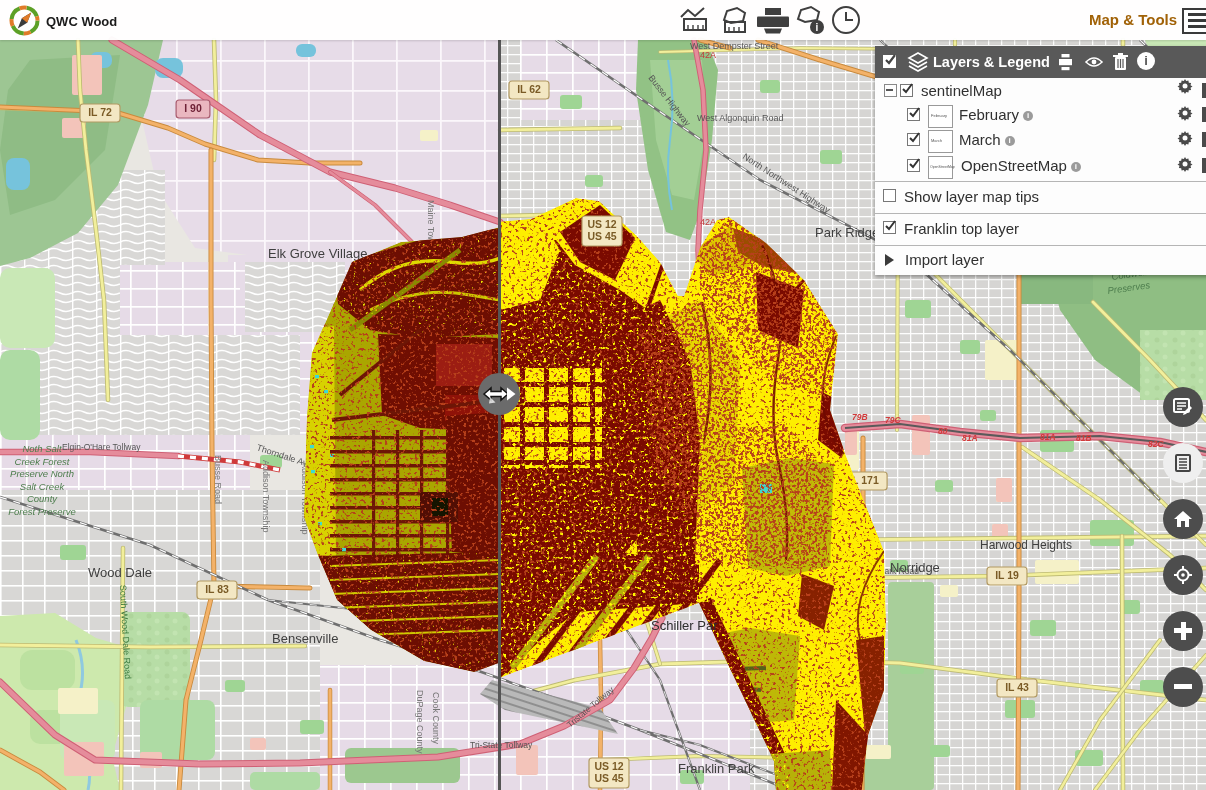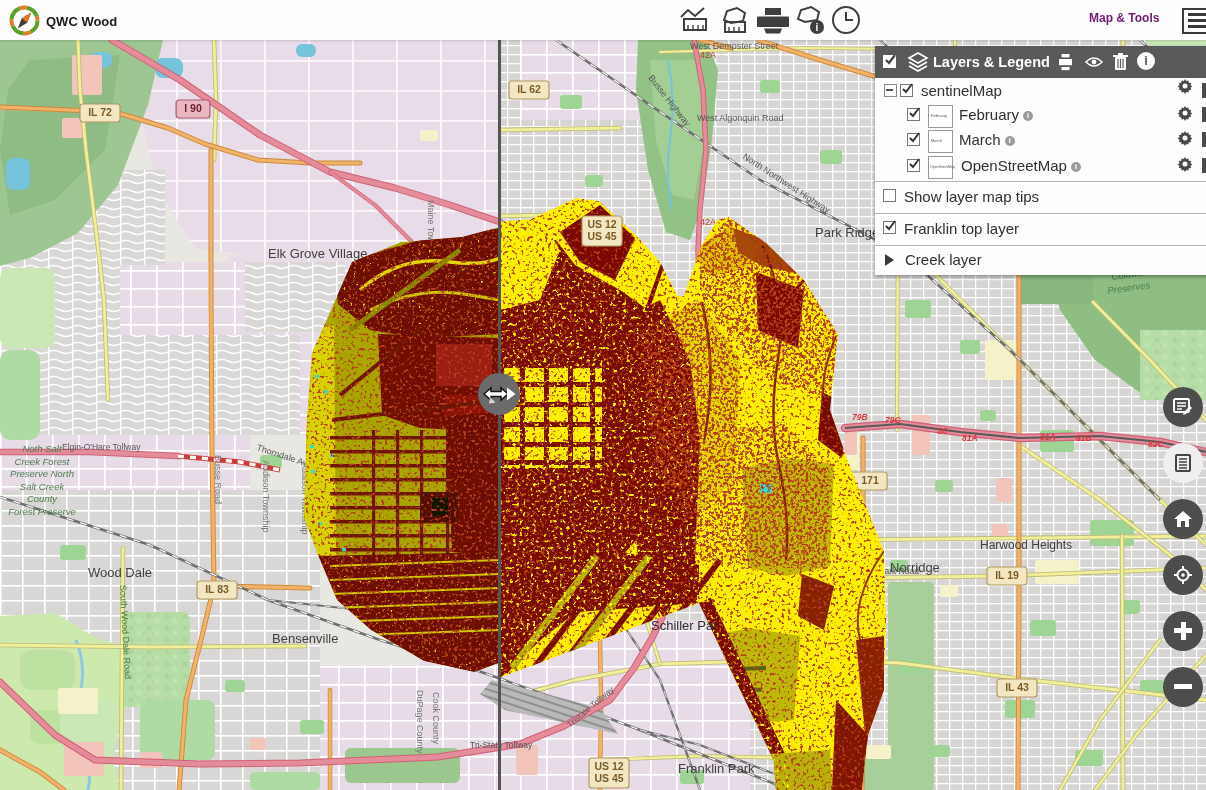--- a/index.html
+++ b/index.html
@@ -6,21 +6,21 @@
 #stage{position:relative;width:1206px;height:790px;background:#e9e7e2;}
 #mapsvg{position:absolute;left:0;top:0;}
 #topbar{position:absolute;left:0;top:0;width:1206px;height:40px;background:rgba(255,255,255,0.96);
 box-shadow:0 1px 2px rgba(0,0,0,0.15);}
 #logo{position:absolute;left:8px;top:4px;}
 #brand{position:absolute;left:46px;top:14px;font-size:13px;font-weight:bold;color:#1b1b1b;}
 #search{position:absolute;left:220px;top:7px;width:448px;height:25px;background:#fff;
 border:1px solid #b8b8b8;border-radius:2px;}
 #search .ph{position:absolute;left:34px;top:5px;font-size:14px;color:#8d8d8d;}
 #search .x{position:absolute;right:10px;top:3px;font-size:15px;color:#333;font-weight:bold;}
-#maptools{position:absolute;left:1089px;top:11px;font-size:12px;font-weight:bold;color:#701a75;}
+#maptools{position:absolute;left:1089px;top:11px;font-size:15px;font-weight:bold;color:#a16207;}
 #menubtn{position:absolute;right:-6px;top:8px;width:26px;height:22px;border:2px solid #3a3a3a;background:#fff;}
 #menubtn div{height:3px;background:#3a3a3a;margin:3px 4px 0 4px;}
 #panel{position:absolute;left:875px;top:46px;width:359px;background:#fdfdfd;
 box-shadow:0 2px 4px rgba(0,0,0,0.35);font-size:15px;color:#303030;}
 #phead{height:32px;background:#595959;color:#fff;font-weight:bold;position:relative;}
 .prow{position:relative;height:25px;}
 .psep{border-top:1px solid #b5b5b5;}
 .cb{position:absolute;width:13px;height:13px;border:1px solid #777;background:#fff;box-sizing:border-box;}
 .gear{position:absolute;left:302px;font-size:15px;color:#4a4a4a;}
 .edgeic{position:absolute;left:327px;width:4px;background:#4a4a4a;}
@@ -630,21 +630,21 @@
 </div>
 <div class="prow psep" style="height:31px;">
 <div class="cb" style="left:8px;top:7px;"></div>
         <svg style="position:absolute;left:8px;top:4px" width="15" height="15" viewBox="0 0 15 15">
           <path d="M3,8 L6,11 L12,3" stroke="#333" stroke-width="2" fill="none"></path>
         </svg>
         <span style="position:absolute;left:29px;top:6px;">Franklin top layer</span>
 </div>
 <div class="prow psep" style="height:29px;">
 <div style="position:absolute;left:10px;top:8px;width:0;height:0;border-left:9px solid #3a3a3a;border-top:6px solid transparent;border-bottom:6px solid transparent;"></div>
-<span style="position:absolute;left:30px;top:5px;">Creek layer</span>
+<span style="position:absolute;left:30px;top:5px;">Import layer</span>
 </div>
 </div>
 
 <div class="rbtn" style="top:387px;">
       <svg style="position:absolute;left:10px;top:10px" width="20" height="20" viewBox="0 0 20 20">
         <rect x="1" y="2" width="15" height="13" rx="1.5" fill="none" stroke="#fff" stroke-width="2"></rect>
         <path d="M4,6 h9 M4,9 h9 M4,12 h5" stroke="#fff" stroke-width="1.6"></path>
         <path d="M11,15 l6,-6 2,2 -6,6 -3,1 z" fill="#fff"></path>
       </svg>
     </div>

